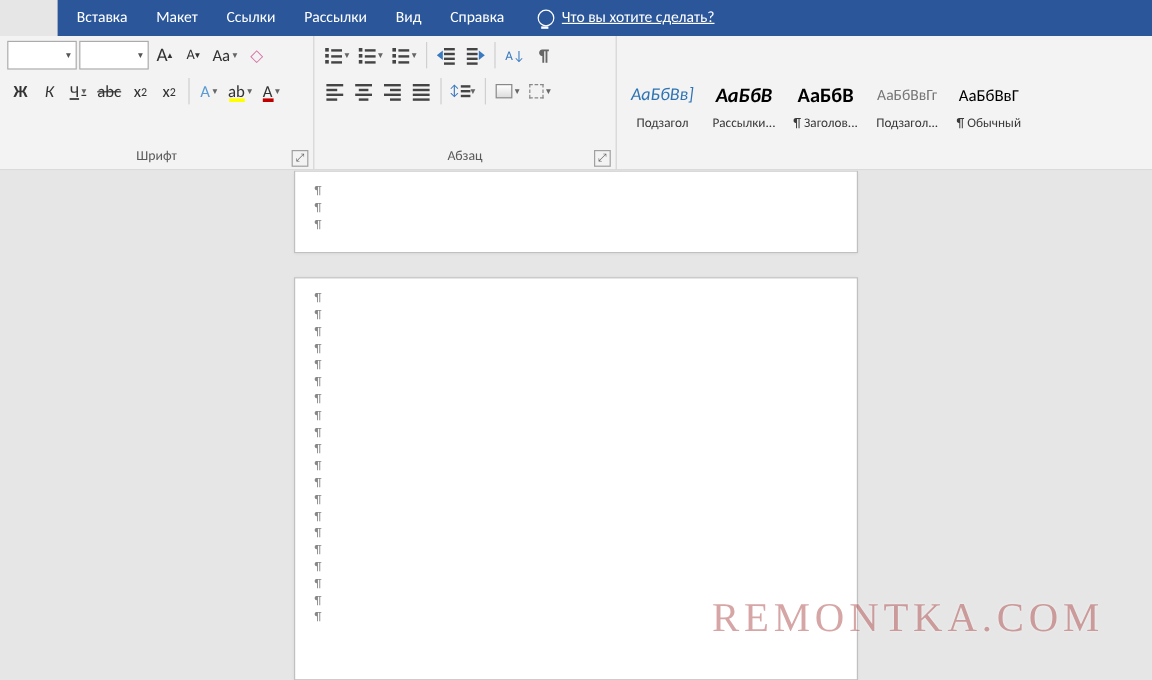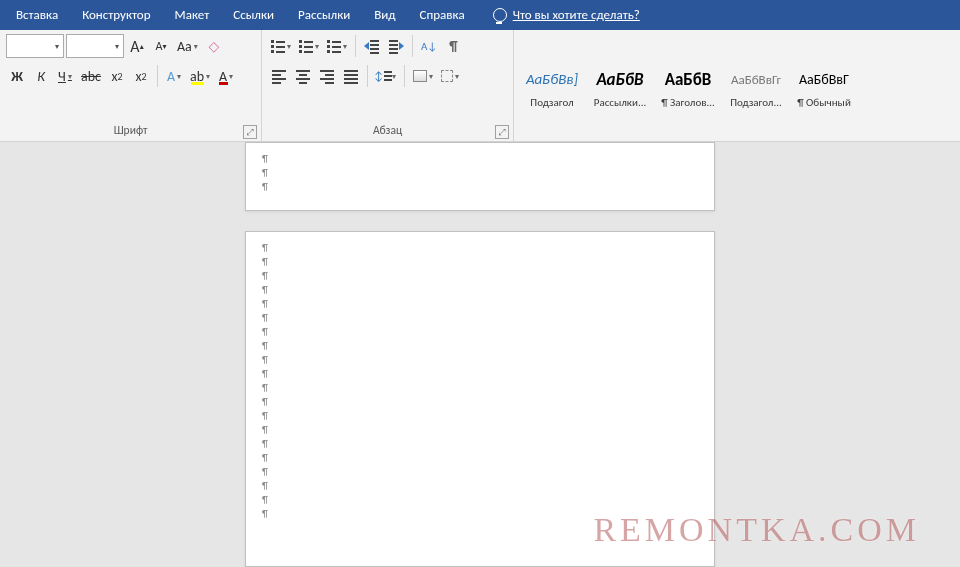--- a/index.html
+++ b/index.html
@@ -1,18 +1,18 @@
 <!DOCTYPE html>
 <html><head>
 <meta charset="utf-8">
 <style>
 * { margin: 0; padding: 0; box-sizing: border-box; font-family: "Segoe UI", Calibri, sans-serif; }
 body { width: 960px; height: 567px; background: #e6e6e6; overflow: hidden; position: relative; }
 
-.menubar { background: #2b579a; height: 30px; display: flex; align-items: center; padding: 12px 4px; color: #fff; font-size: 13px; }
+.menubar { background: #2b579a; height: 30px; display: flex; align-items: center; padding: 12px 4px; color: #fff; font-size: 13px; margin-left: 48px; }
 .menubar .tab { padding: 0 12px; height: 30px; line-height: 30px; cursor: pointer; }
 .menubar .tell-me { display: flex; align-items: center; gap: 6px; margin-left: 4px; text-decoration: underline; }
 .menubar .bulb { width: 14px; height: 14px; border: 1.5px solid #fff; border-radius: 50%; position: relative; }
 .menubar .bulb::after { content: ""; position: absolute; width: 6px; height: 2px; background: #fff; bottom: -3px; left: 2px; }
 
 .ribbon { background: #f3f3f3; height: 112px; display: flex; border-bottom: 1px solid #d4d4d4; }
 .group { border-right: 1px solid #d4d4d4; display: flex; flex-direction: column; position: relative; }
 .group-body { flex: 1; display: flex; flex-direction: column; padding: 4px 6px 2px 6px; }
 .group-label { font-size: 11.5px; color: #5a5a5a; text-align: center; height: 20px; line-height: 18px; position: relative; }
 .dlg-launcher { position: absolute; right: 4px; bottom: 2px; width: 14px; height: 14px; border: 1px solid #a0a0a0; font-size: 9px; color: #666; display: flex; align-items: center; justify-content: center; cursor: pointer; }
@@ -29,21 +29,21 @@
 .style-preview { font-size: 15px; height: 34px; display: flex; align-items: center; }
 .style-name { font-size: 11px; color: #3a3a3a; white-space: nowrap; overflow: hidden; text-overflow: ellipsis; max-width: 66px; text-align: center; }
 
 .doc-area { position: absolute; top: 142px; left: 0; right: 0; bottom: 0; background: #e6e6e6; overflow: hidden; display: flex; flex-direction: column; align-items: center; }
 .page { background: #fff; border: 1px solid #c0c0c0; width: 470px; margin: 0 auto; position: relative; box-shadow: 0 1px 3px rgba(0,0,0,0.08); }
 .page1 { height: 70px; margin-bottom: 20px; }
 .page2 { height: 340px; }
 .para-marks { position: absolute; left: 16px; top: 10px; display: flex; flex-direction: column; gap: 2px; }
 .para-marks span { font-size: 10px; color: #888; line-height: 12px; }
 
-.watermark { position: absolute; bottom: 18px; right: 40px; font-family: "Times New Roman", serif; font-size: 34px; letter-spacing: 4px; color: #b55d5d; opacity: 0.55; pointer-events: none; text-shadow: 0 0 2px #fff; }
+.watermark { position: absolute; bottom: 32px; right: 40px; font-family: "Times New Roman", serif; font-size: 34px; letter-spacing: 4px; color: #b55d5d; opacity: 0.55; pointer-events: none; text-shadow: 0 0 2px #fff; }
 
 .bold { font-weight: bold; }
 .italic { font-style: italic; }
 .underline { text-decoration: underline; }
 .strike { text-decoration: line-through; text-align: right; }
 .sub { font-size: 10px; vertical-align: sub; }
 .sup { font-size: 10px; vertical-align: super; }
 .highlight-btn { position: relative; }
 .highlight-btn .hl { position: absolute; bottom: 2px; left: 3px; right: 8px; height: 3px; background: #ffff00; }
 .fontcolor-btn .fc { position: absolute; bottom: 2px; left: 3px; right: 8px; height: 3px; background: #c00000; }
@@ -73,21 +73,20 @@
 .border-ic { display:inline-block; width:12px; height:12px; border:1px dashed #888; }
 .spacing-ic { display:inline-block; width:14px; height:14px; position:relative; }
 .spacing-ic::before { content:"↕"; color:#3a7ac0; font-size:12px; position:absolute; left:-2px; }
 .spacing-ic::after { content:""; position:absolute; left:8px; top:2px; width:8px; height:1.5px; background:#444; box-shadow:0 4px 0 #444, 0 8px 0 #444; }
 </style>
 </head>
 <body>
 
 <div class="menubar">
   <div class="tab">Вставка</div>
-  <div class="tab">Конструктор</div>
   <div class="tab">Макет</div>
   <div class="tab">Ссылки</div>
   <div class="tab">Рассылки</div>
   <div class="tab">Вид</div>
   <div class="tab">Справка</div>
   <div class="tab tell-me">
     <span class="bulb"></span>
     <span>Что вы хотите сделать?</span>
   </div>
 </div>

